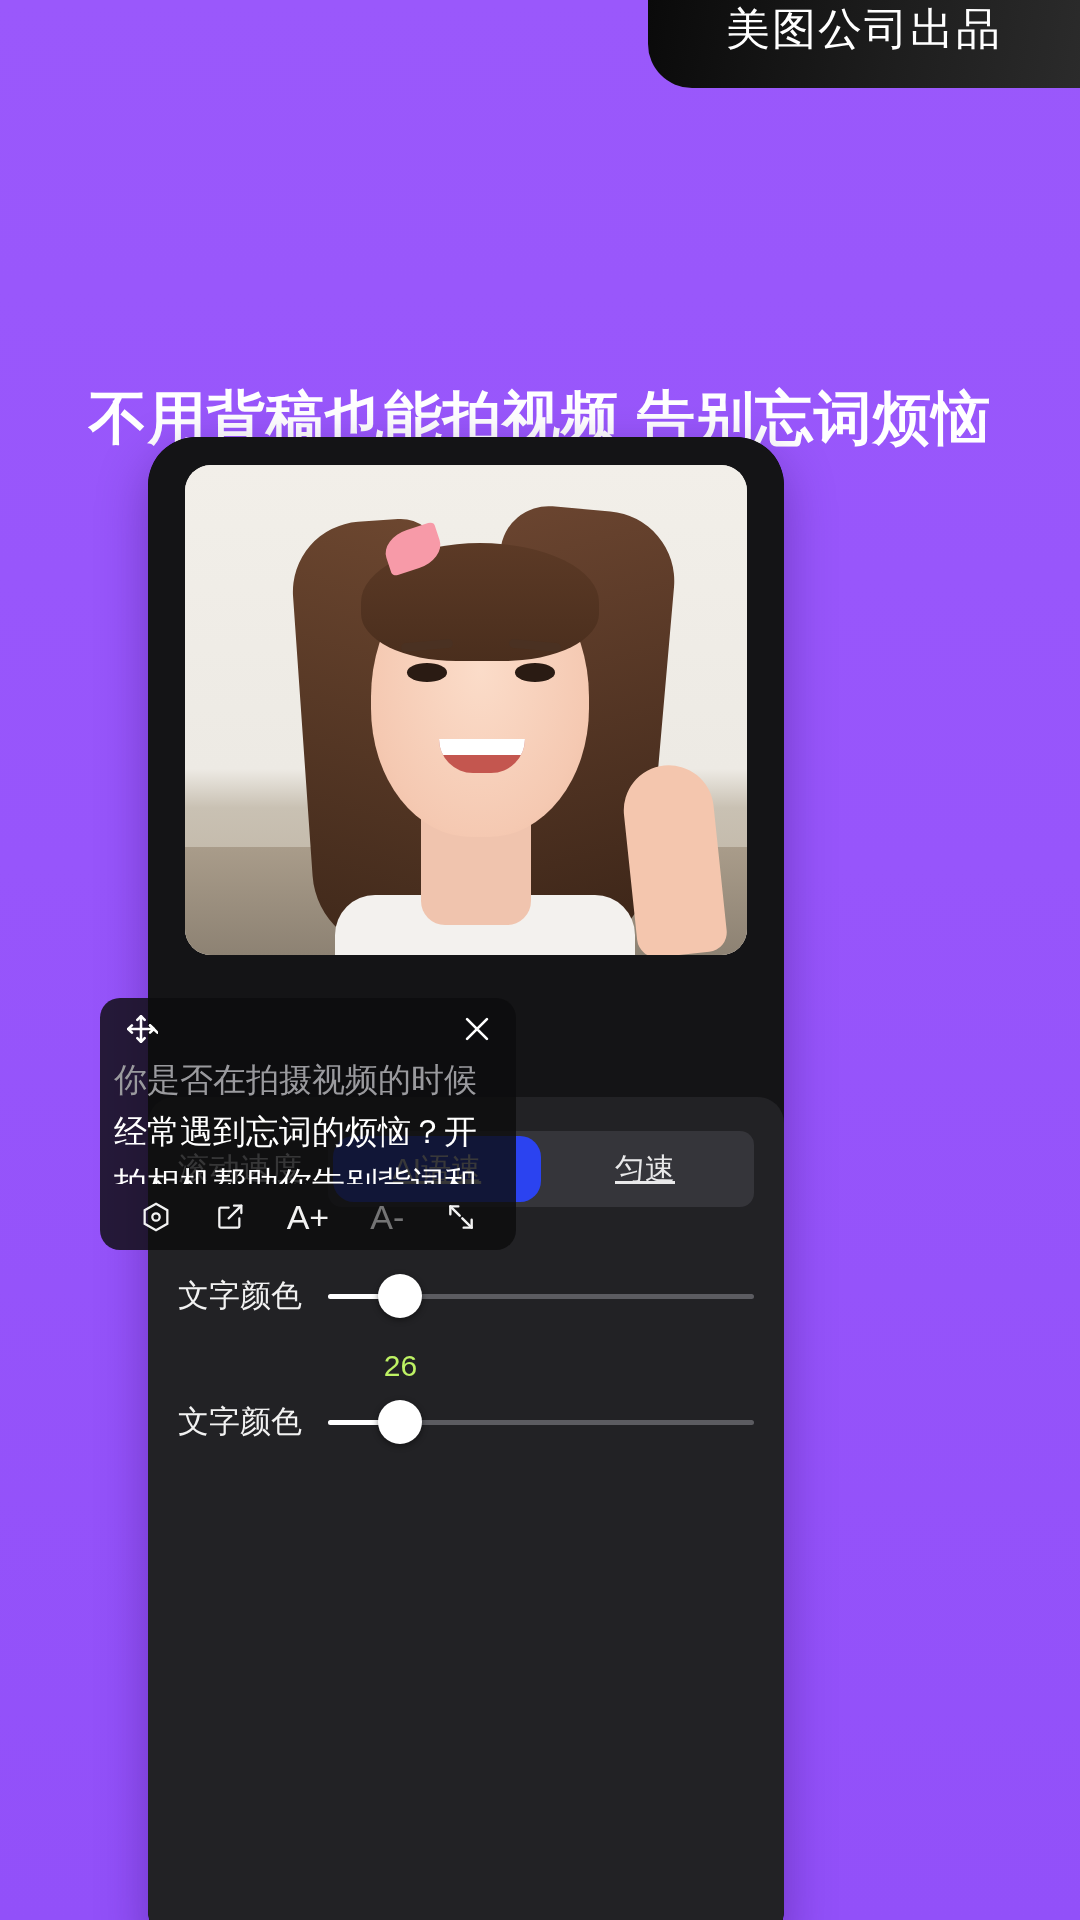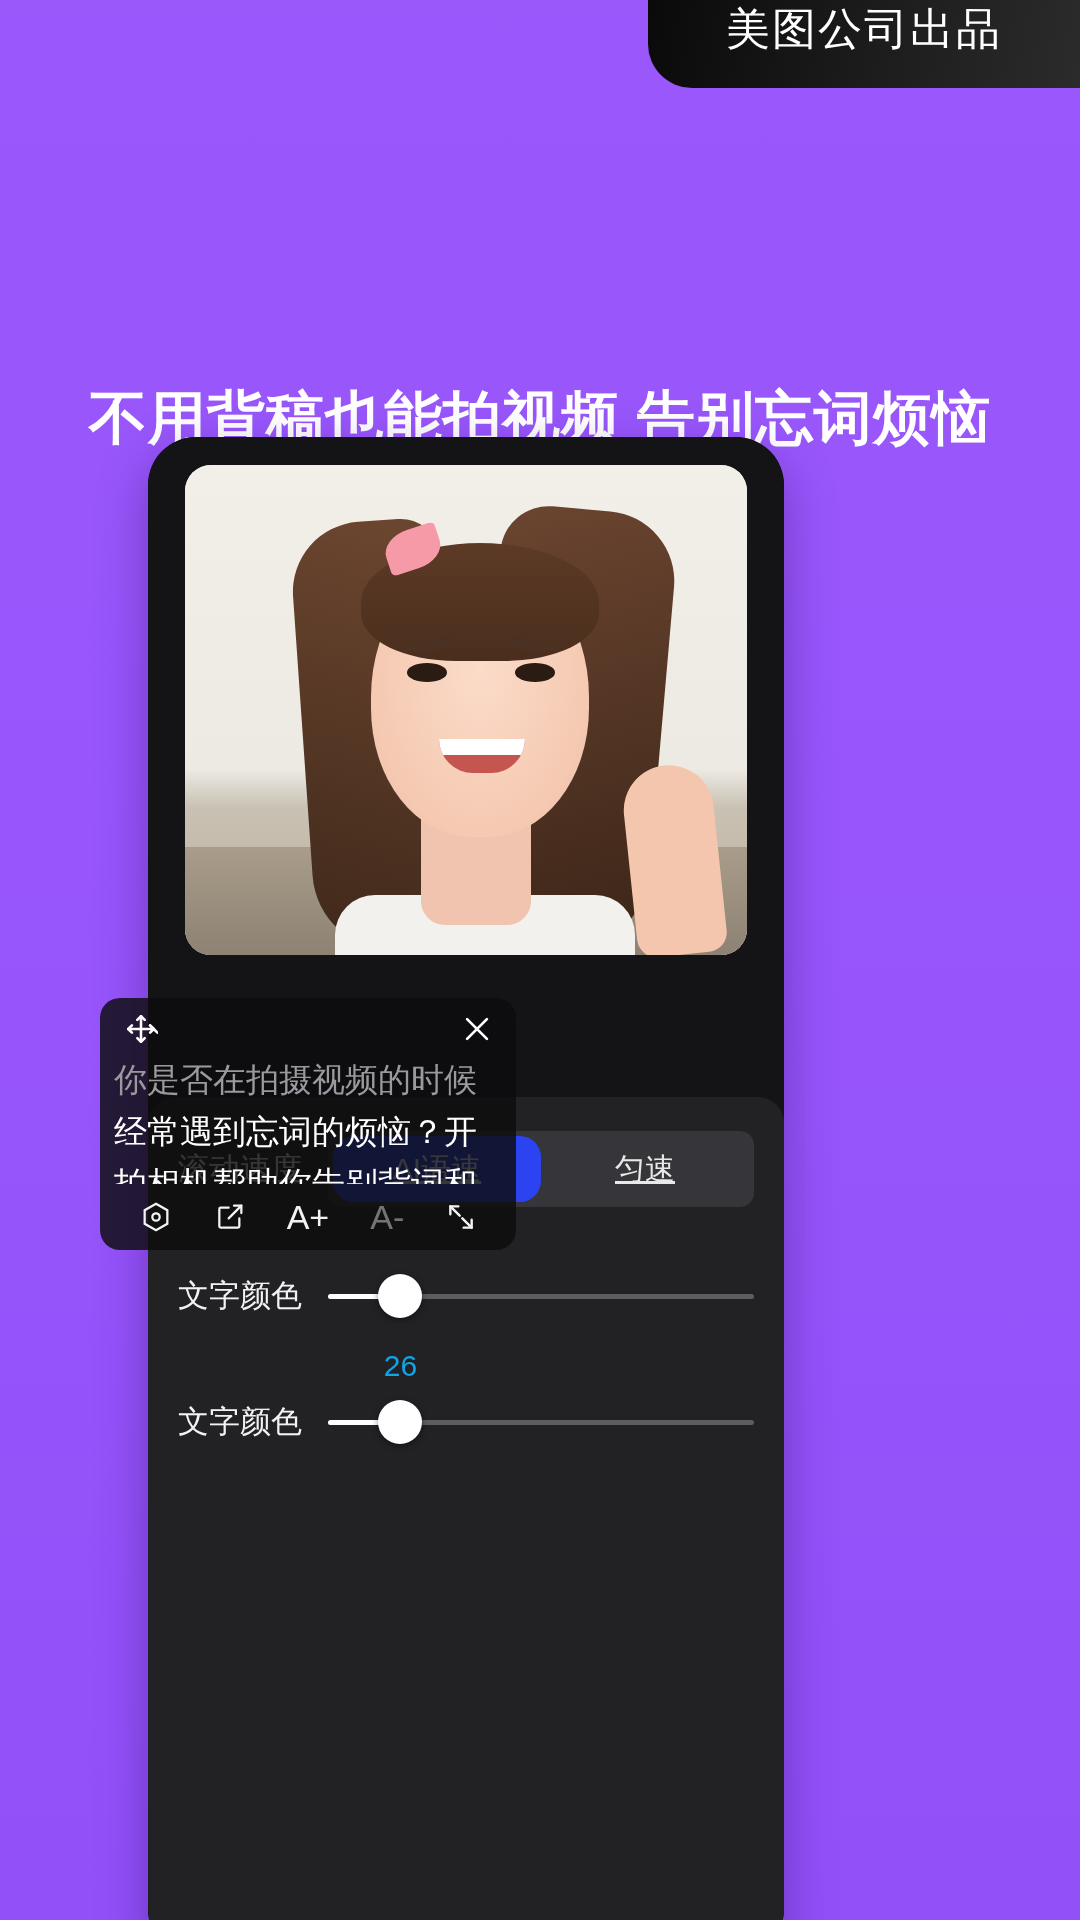--- a/index.html
+++ b/index.html
@@ -179,21 +179,21 @@
   .track-fill { position:absolute; left:0; height:5px; background:#ffffff; border-radius:3px; }
   .tick { position:absolute; width:4px; height:16px; background:#6e6e73; border-radius:2px; }
   .knob {
     position:absolute; width:44px; height:44px; border-radius:50%;
     background:#ffffff; box-shadow:0 2px 6px rgba(0,0,0,.45);
     transform: translateX(-50%);
   }
   .slider-value {
     position:absolute; top:-36px;
     transform: translateX(-50%);
-    color:#0ea5e9; font-size:30px;
+    color:#bef264; font-size:30px;
   }
 
   
   .swatches { flex:1; display:flex; align-items:center; gap:16px; }
   .sw { width:50px; height:50px; border-radius:50%; flex:none; }
   .sw.selected { box-shadow: 0 0 0 4px #222225, 0 0 0 8px #ffffff; }
 
   .rowgap { height: 46px; }
 </style>
 </head>

